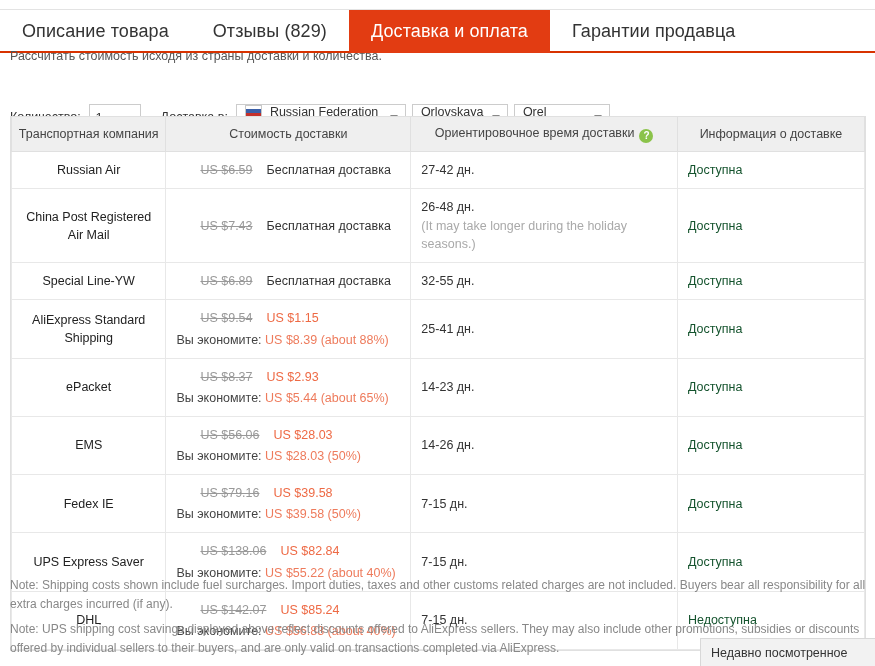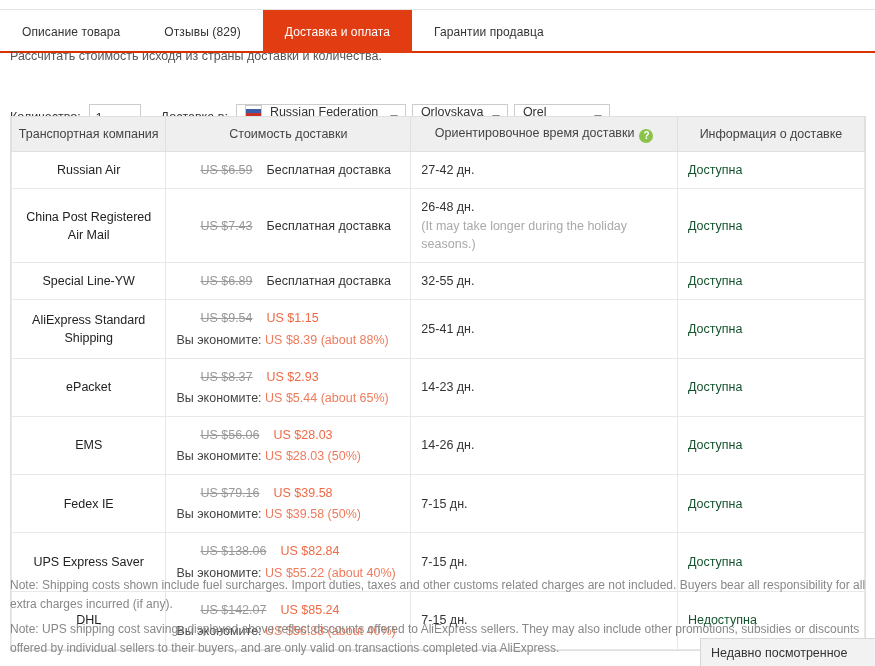--- a/index.html
+++ b/index.html
@@ -29,21 +29,21 @@
     background: #ffffff;
     border-bottom: 2px solid #d83200;
   }
   .tabs {
     display: flex; align-items: stretch;
     height: 43px;
   }
   .tab {
     display: flex; align-items: center; justify-content: center;
     padding: 0 22px;
-    font-size: 12px;
+    font-size: 18px;
     color: #333333;
     cursor: pointer;
     white-space: nowrap;
     letter-spacing: 0.1px;
   }
   .tab.active {
     background: #e23c12;
     color: #ffffff;
     justify-content: flex-end;
   }

